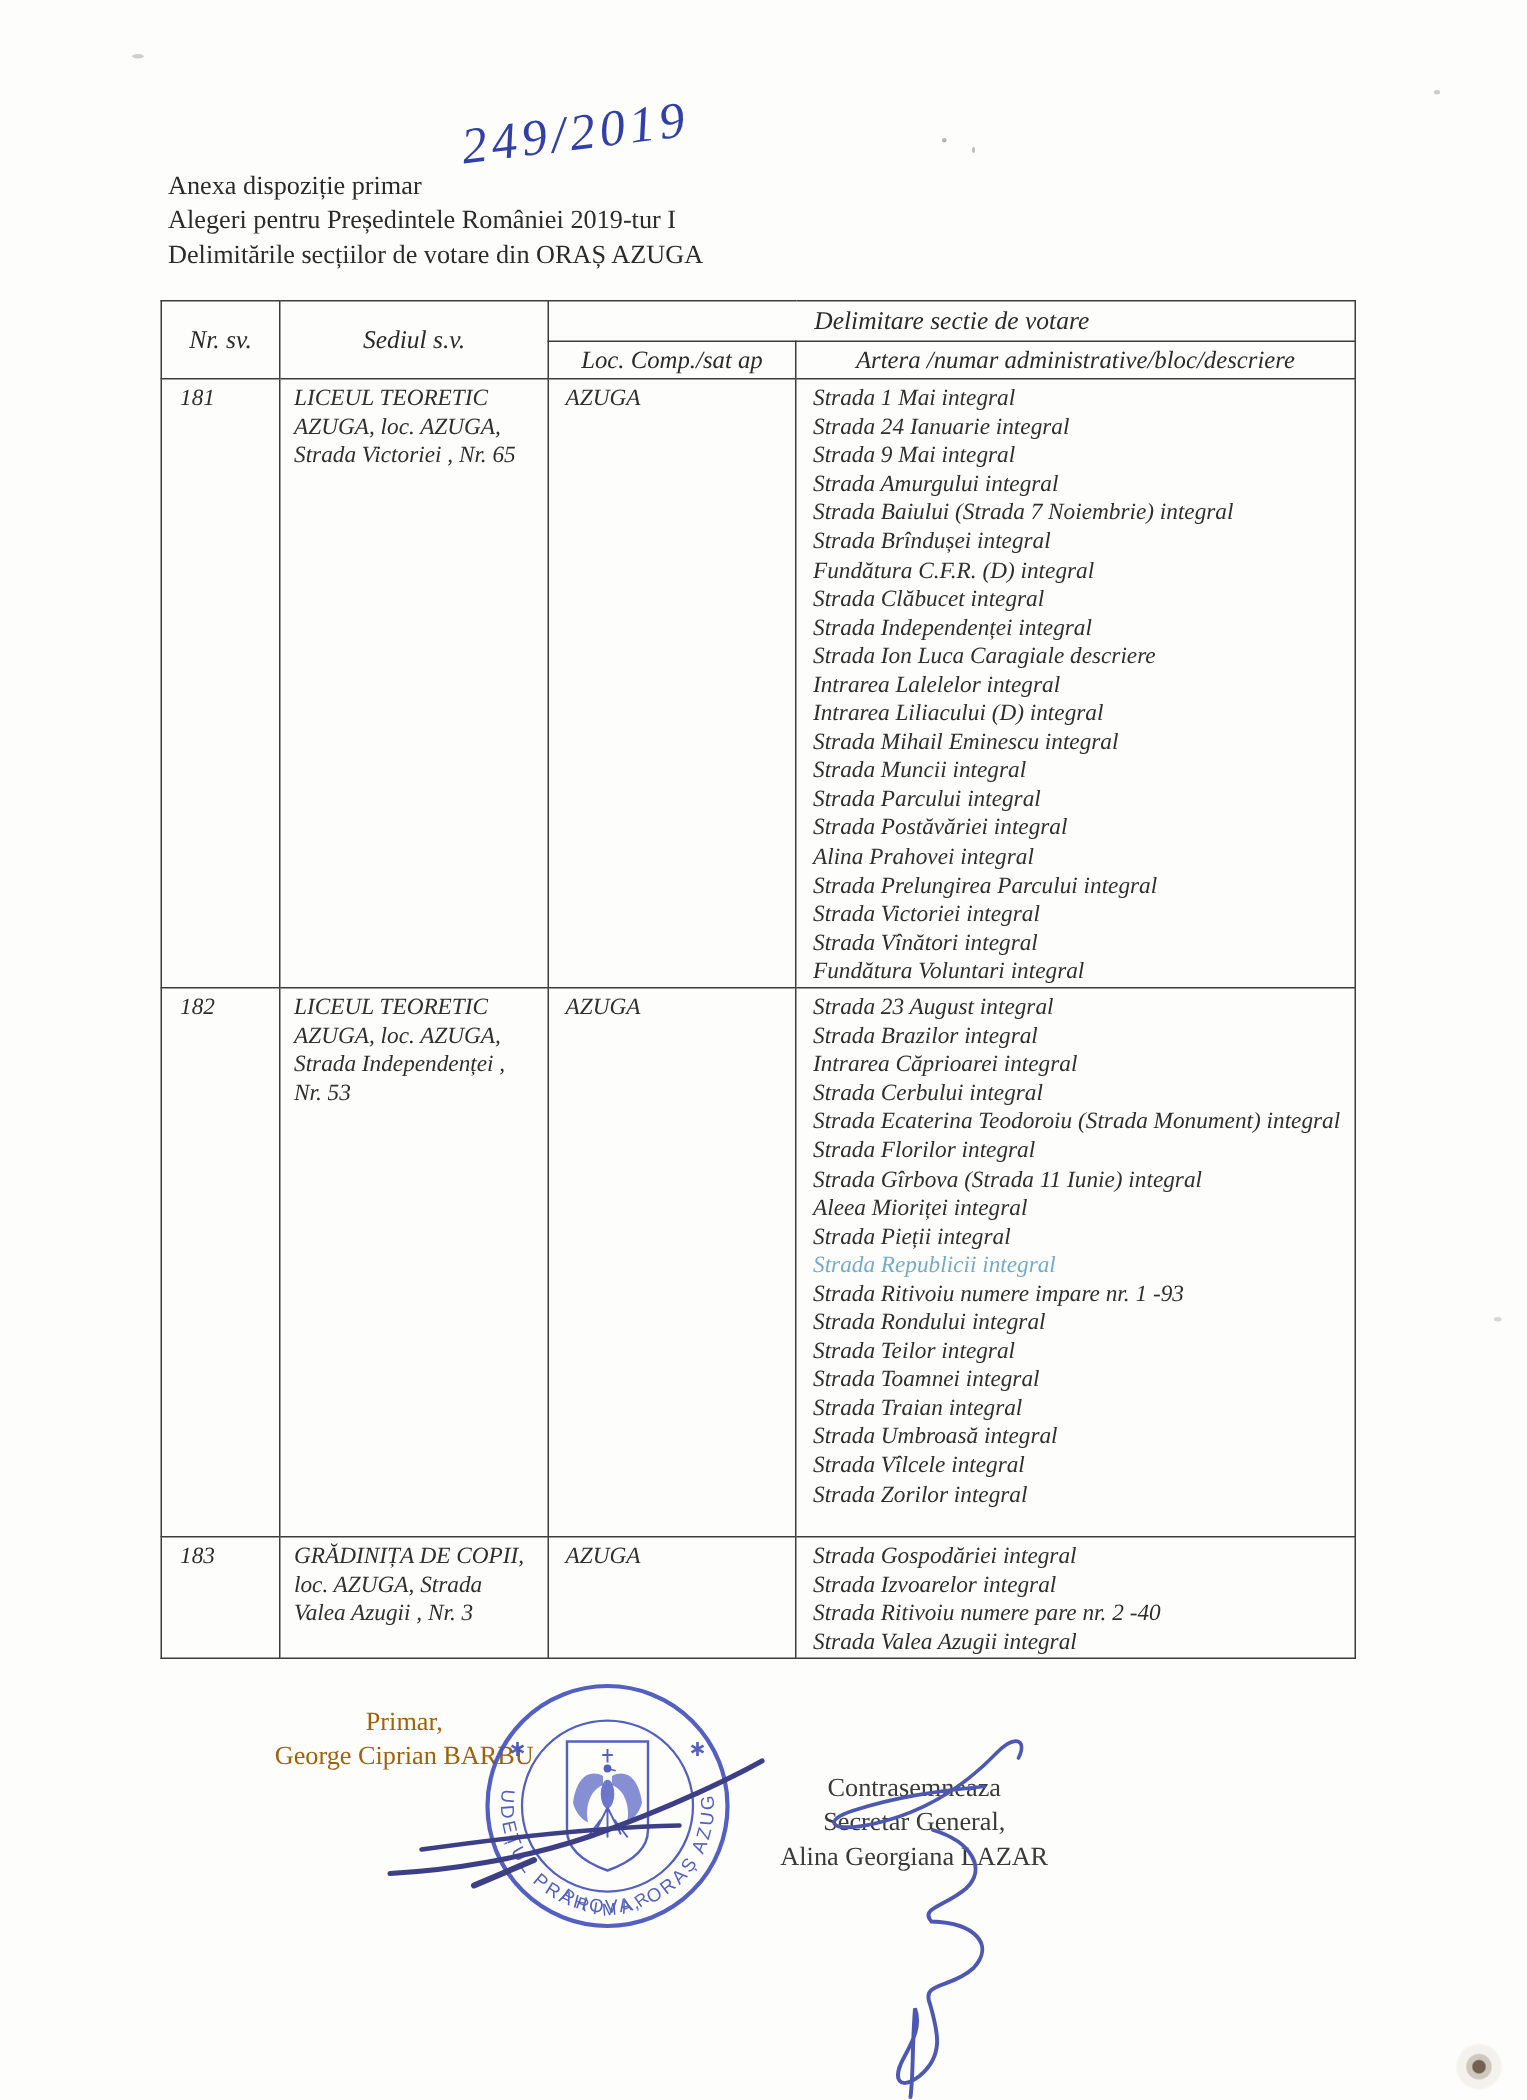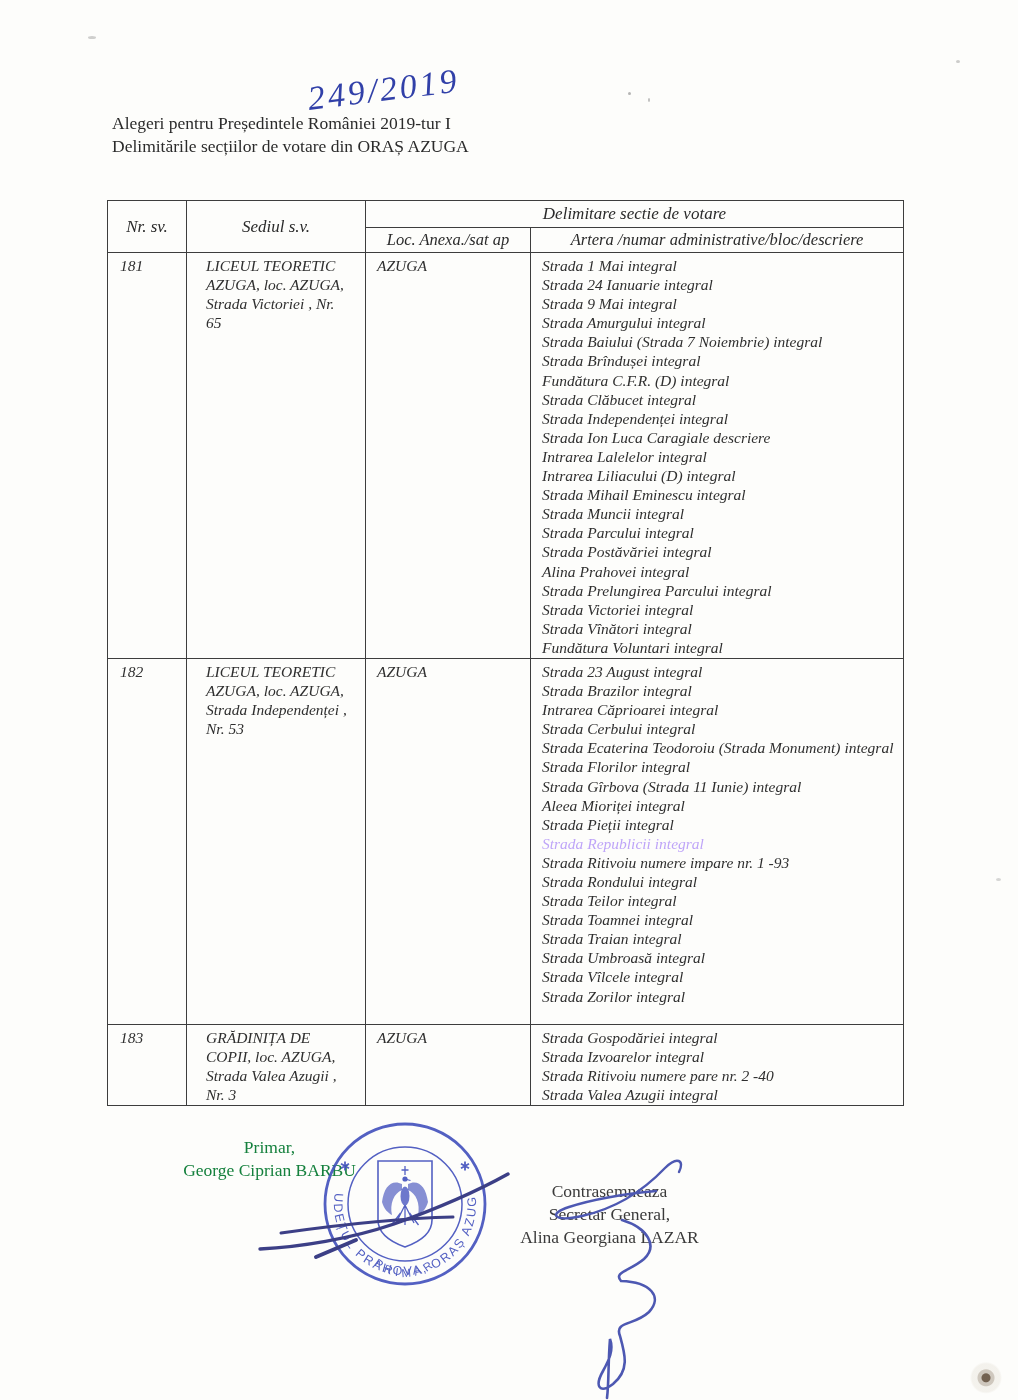--- a/index.html
+++ b/index.html
@@ -25,69 +25,70 @@
   table.sv th, table.sv td { border:1.6px solid #3d3d3d; font-weight:normal; }
   table.sv col.c1 { width:79px; }
   table.sv col.c2 { width:179px; }
   table.sv col.c3 { width:165px; }
   table.sv col.c4 { width:373px; }
   thead th { font-size:17px; text-align:center; padding:2px 2px; color:#2b2b2b; }
   thead tr.h1 th { height:22px; }
   thead tr.h2 th { height:20px; font-size:16.5px; }
   tbody td { vertical-align:top; font-size:15.5px; line-height:19.1px; padding-top:3px; color:#2f2f2f; }
   td.nr     { padding-left:12px; }
-  td.sediu  { padding-left:19px;  padding-right:13px; }
+  td.sediu  { padding-left:9px;  padding-right:13px; }
   td.loc    { padding-left:11px; }
   td.streets{ padding-left:11px; padding-right:8px; }
   tr.r181 { height:402px; }
   tr.r182 { height:366px; }
   tr.r183 { height:77px; }
   .street { white-space:normal; }
-  .street.faded { color:#8b5cf6; opacity:0.55; filter:blur(0.4px); }
+  .street.faded { color:#0369a1; opacity:0.55; filter:blur(0.4px); }
   
   .sig-left  { position:absolute; left:162px; top:1136px; width:215px; text-align:center;
-               font-size:17.5px; line-height:23px; color:#15803d; }
+               font-size:17.5px; line-height:23px; color:#a16207; }
   .sig-right { position:absolute; left:492px; top:1180px; width:235px; text-align:center;
                font-size:17.5px; line-height:23px; color:#3a3a3a; }
   .stamp-svg { position:absolute; left:320px; top:1119px; width:170px; height:170px; opacity:0.92; }
   .stamp-svg text { font-family:"Liberation Sans","DejaVu Sans",sans-serif; fill:#4553be; }
   .pen-svg { position:absolute; left:150px; top:1120px; width:600px; height:280px; pointer-events:none; }
   
   .speck { position:absolute; border-radius:50%; }
   .smudge-br {
     position:absolute; left:968px; top:1358px; width:40px; height:36px; border-radius:50%;
     background:radial-gradient(circle at 45% 55%, rgba(90,70,50,0.85) 0 4px, rgba(120,100,75,0.35) 5px 8px, rgba(200,190,170,0.18) 9px 14px, transparent 16px);
   }
 </style>
 </head>
 <body>
 
 <div class="page">
 
   <div class="doc-header">
+    <div>Anexa dispoziție primar</div>
     <div>Alegeri pentru Președintele României 2019-tur I</div>
     <div>Delimitările secțiilor de votare din ORAȘ AZUGA</div>
   </div>
   <div class="handwritten">249/2019</div>
 
   <table class="sv">
     <colgroup>
         <col class="c1">
         <col class="c2">
         <col class="c3">
         <col class="c4">
       </colgroup>
     <thead>
       <tr class="h1">
         <th rowspan="2">Nr. sv.</th>
         <th rowspan="2">Sediul s.v.</th>
         <th colspan="2">Delimitare sectie de votare</th>
       </tr>
       <tr class="h2">
-        <th>Loc. Anexa./sat ap</th>
+        <th>Loc. Comp./sat ap</th>
         <th>Artera /numar administrative/bloc/descriere</th>
       </tr>
     </thead>
     <tbody>
       <tr class="r181">
         <td class="nr">181</td>
         <td class="sediu">LICEUL TEORETIC AZUGA, loc. AZUGA, Strada Victoriei , Nr. 65</td>
         <td class="loc">AZUGA</td>
         <td class="streets">
           <div class="street">Strada 1 Mai integral</div>

